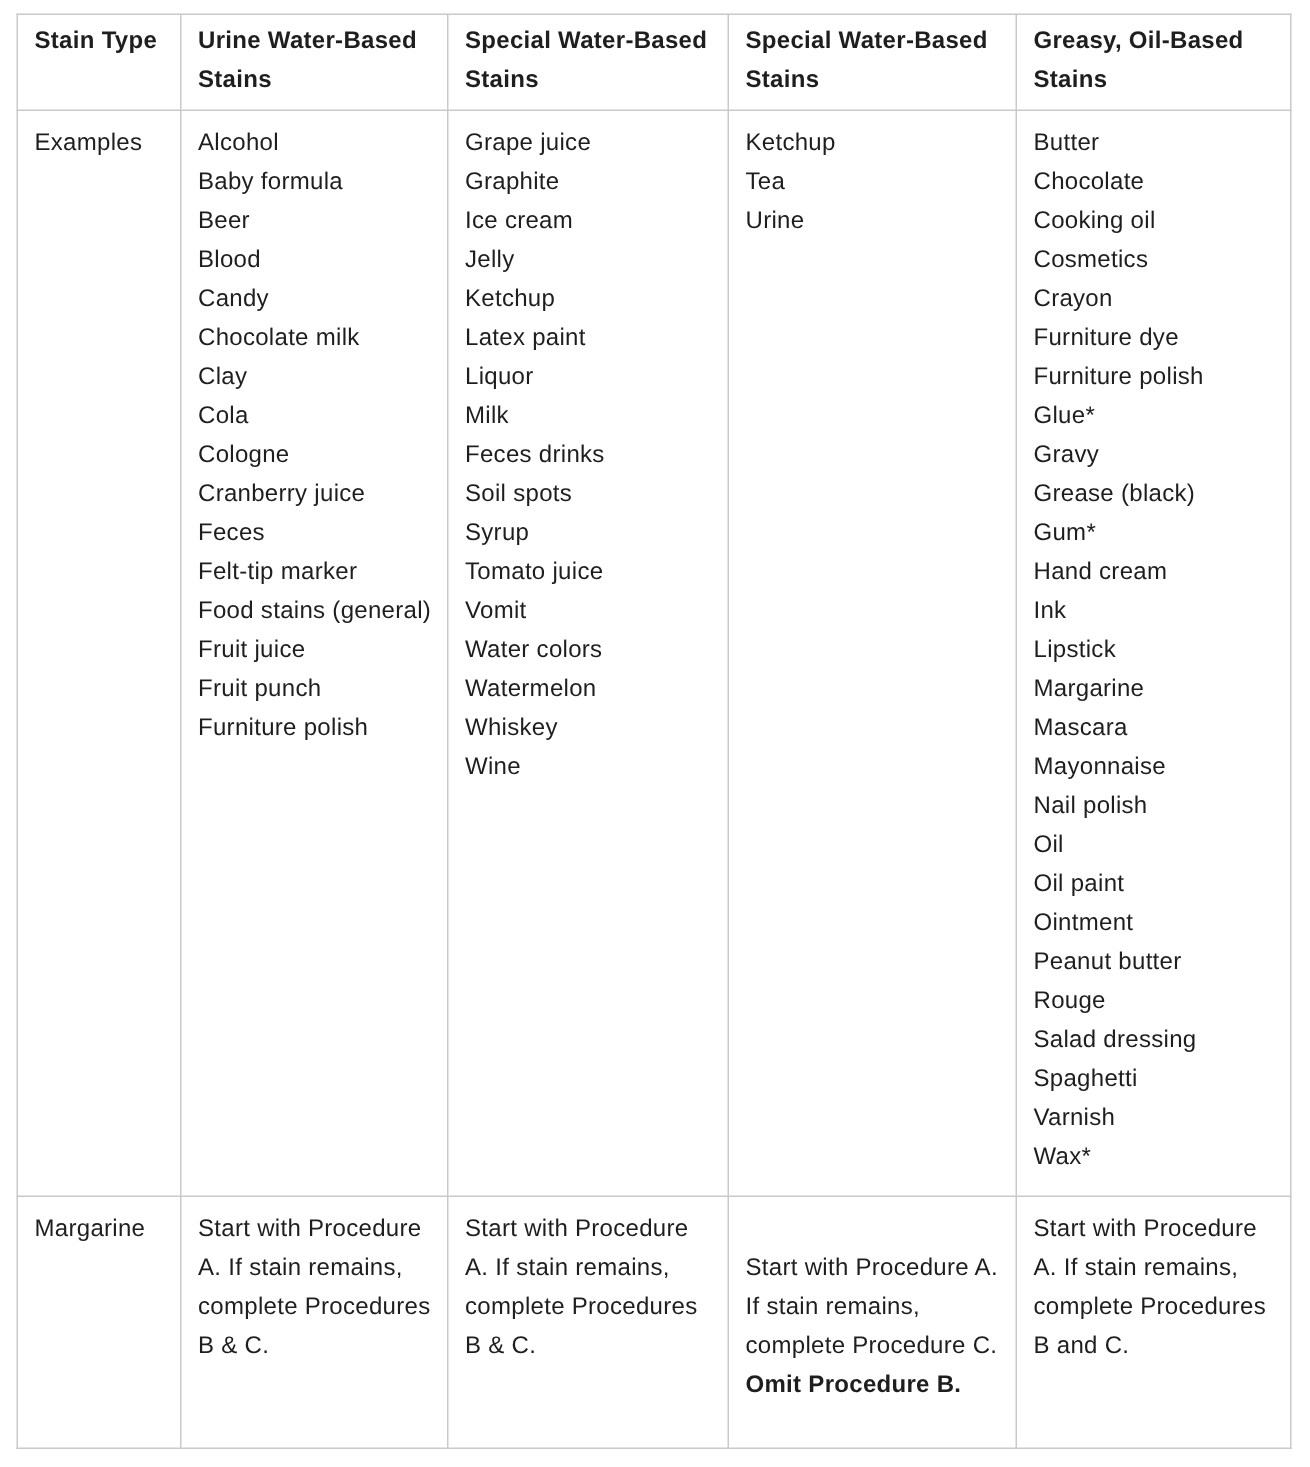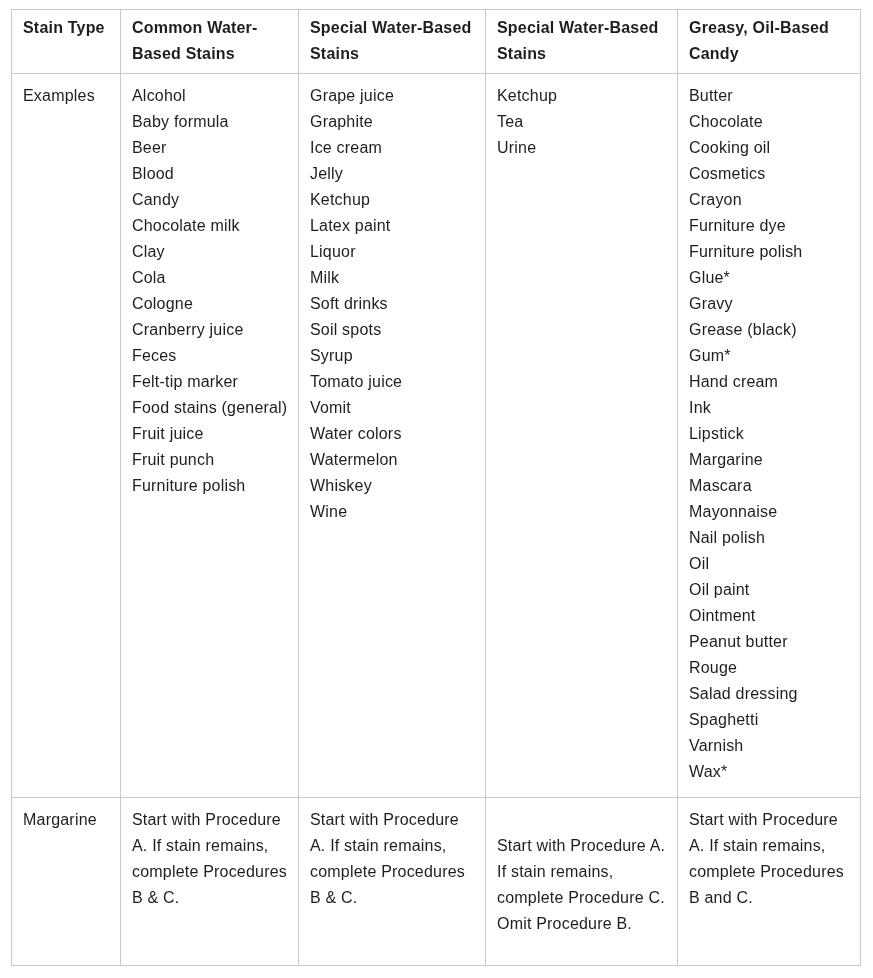--- a/index.html
+++ b/index.html
@@ -48,42 +48,42 @@
     font-weight: 400;
   }
   .list-cell, .text-cell {
     white-space: pre-line;
     margin-left: 14px;
   }
   tr.procedure-row th, tr.procedure-row td {
     height: 168px;
   }
   .bold-inline {
-    font-weight: 400;
+    font-weight: 700;
   }
 </style>
 </head>
 <body>
 
 <div class="page">
   <table class="stain-table">
     <colgroup>
       <col class="c0">
         <col class="c1">
         <col class="c2">
         <col class="c3">
         <col class="c4">
     </colgroup>
     <thead>
       <tr>
         <th>Stain Type</th>
-        <th>Common Water-Based Stains</th>
+        <th>Urine Water-Based Stains</th>
         <th>Special Water-Based Stains</th>
         <th>Special Water-Based Stains</th>
-        <th>Greasy, Oil-Based Candy</th>
+        <th>Greasy, Oil-Based Stains</th>
       </tr>
     </thead>
     <tbody>
       <tr>
         <th class="row-label">Examples</th>
         <td class="list-cell">Alcohol
 Baby formula
 Beer
 Blood
 Candy
@@ -98,21 +98,21 @@
 Fruit punch
 Furniture polish</td>
         <td class="list-cell">Grape juice
 Graphite
 Ice cream
 Jelly
 Ketchup
 Latex paint
 Liquor
 Milk
-Soft drinks
+Feces drinks
 Soil spots
 Syrup
 Tomato juice
 Vomit
 Water colors
 Watermelon
 Whiskey
 Wine</td>
         <td class="list-cell">Ketchup
 Tea

